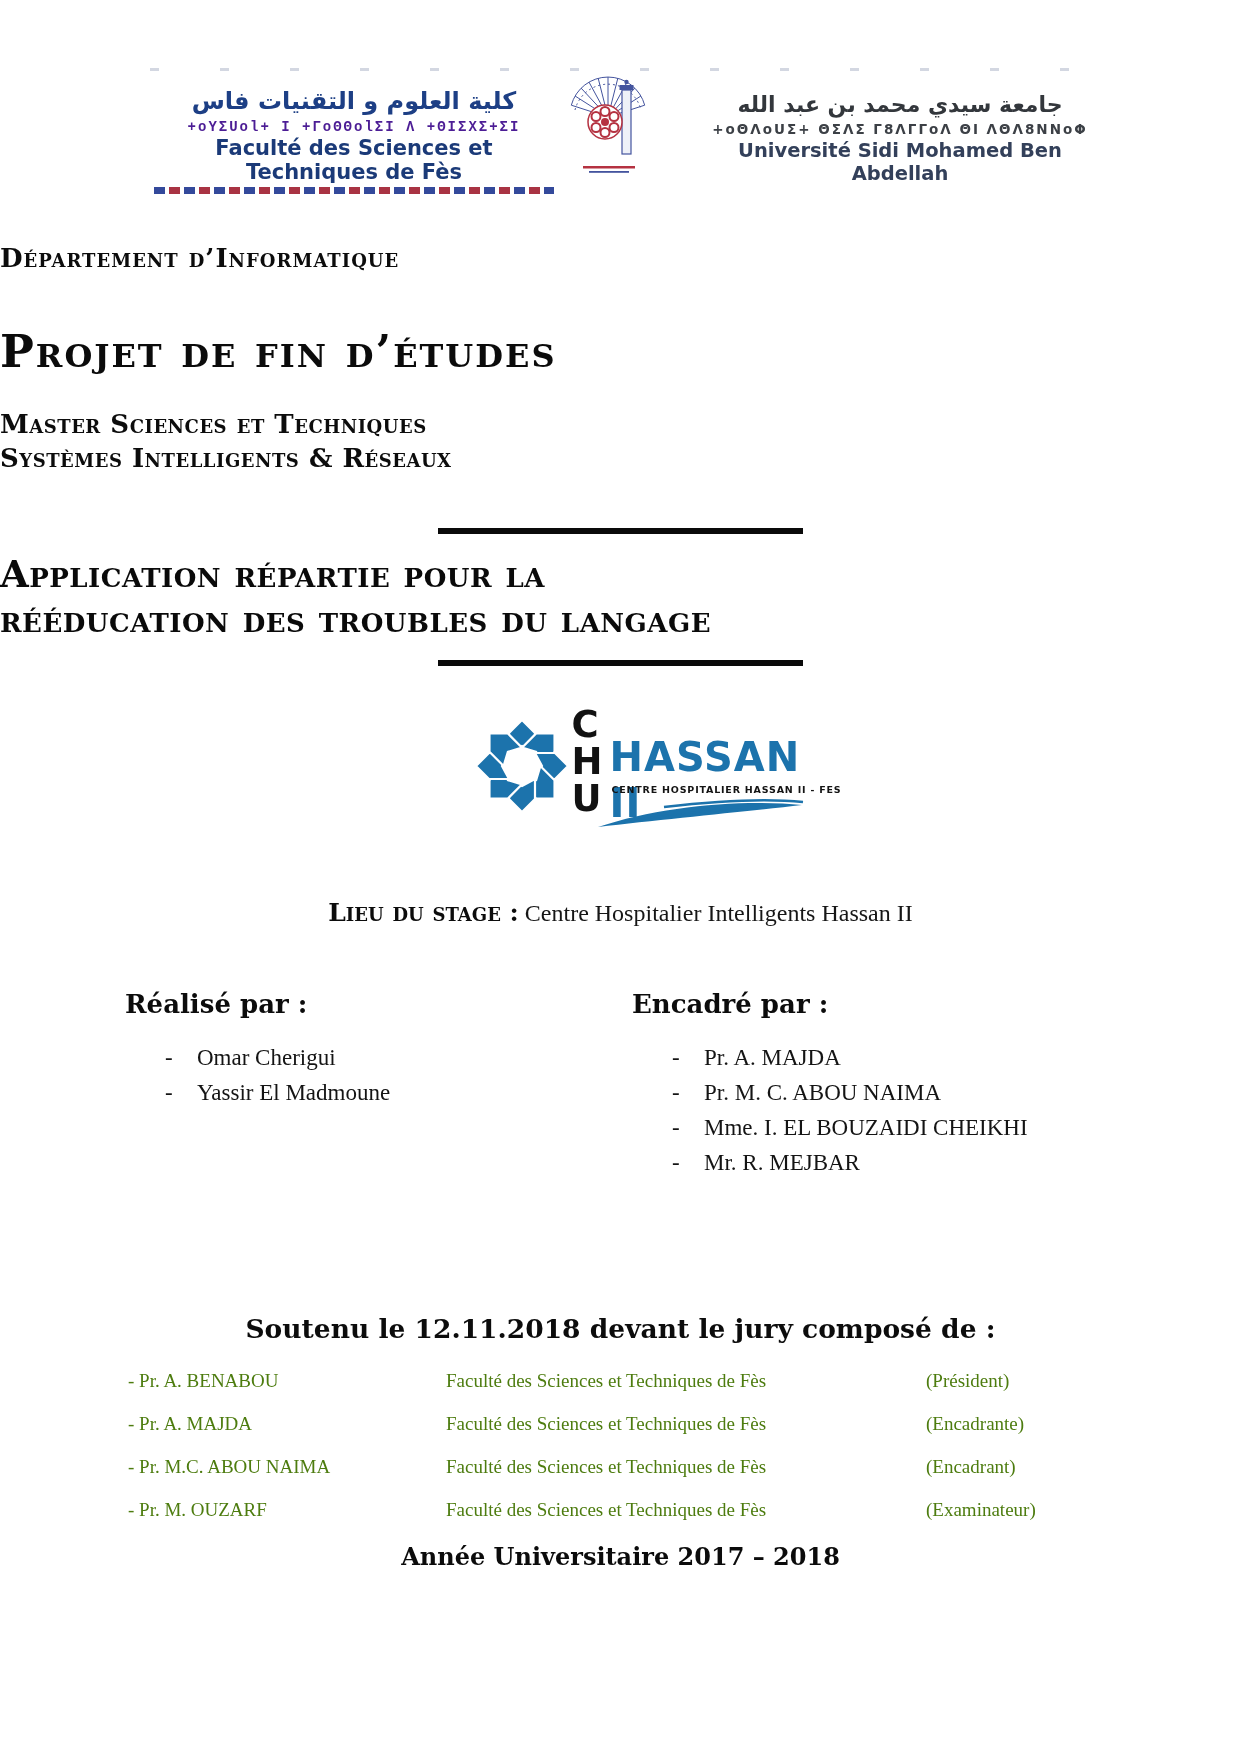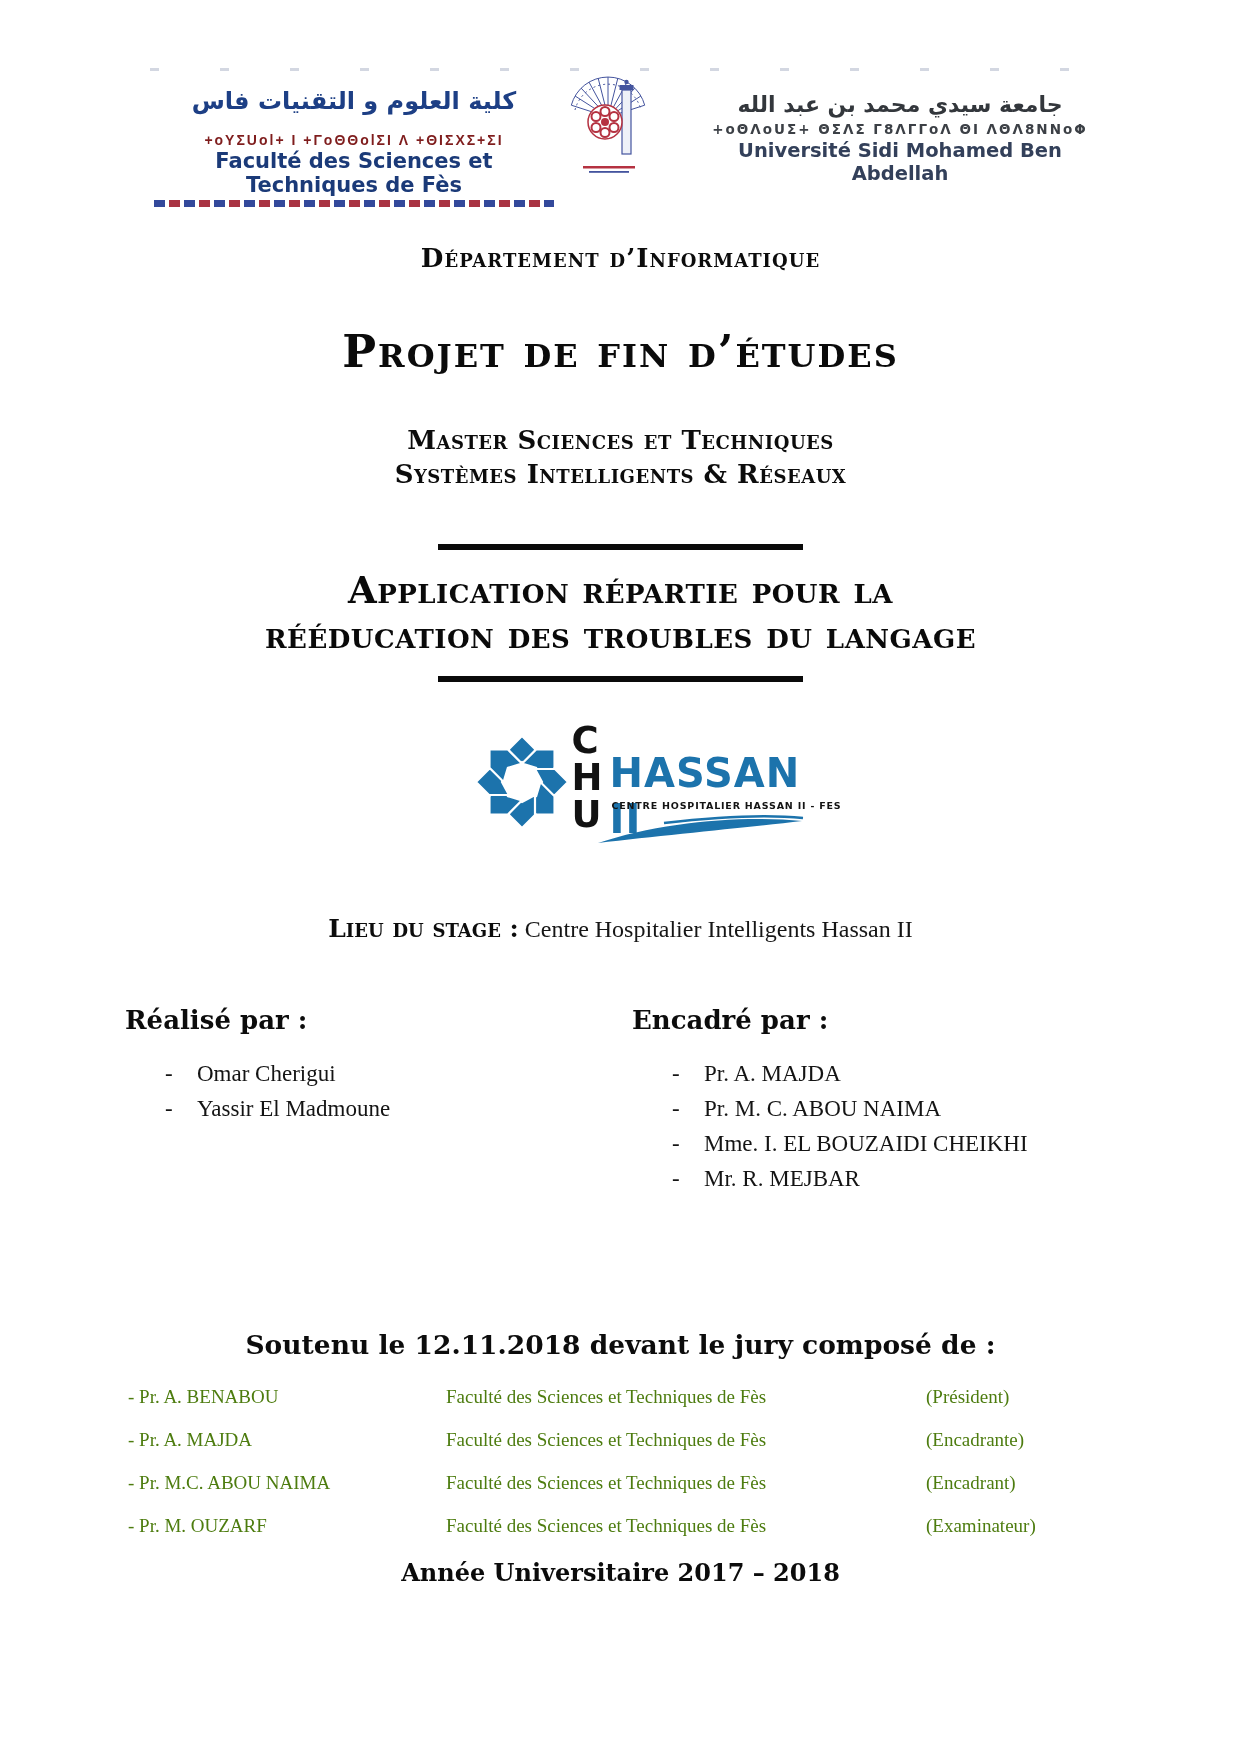--- a/index.html
+++ b/index.html
@@ -6,36 +6,36 @@
   body{width:1241px;height:1754px;font-family:"Liberation Serif",serif;color:#101010;overflow:hidden;}
   .page{position:relative;width:1241px;height:1754px;background:#fff;}
 
   
   .header{position:relative;height:195px;}
   .hdr-topdash{position:absolute;left:150px;top:68px;width:930px;height:3px;
     background:repeating-linear-gradient(90deg,#c8cdda 0 9px,transparent 9px 70px);opacity:.8;}
   .hdr-left{position:absolute;left:150px;top:88px;width:408px;text-align:center;}
   .hdr-right{position:absolute;left:700px;top:92px;width:400px;text-align:center;}
   .hdr-arabic-l{font-family:"DejaVu Sans",sans-serif;font-weight:bold;font-size:24px;color:#1d3f85;line-height:1.15;}
-  .hdr-tif-l{font-family:Liberation Sans, sans-serif;font-weight:bold;font-size:14px;color:#7f1d1d;letter-spacing:2px;margin-top:16px;}
+  .hdr-tif-l{font-family:Liberation Mono, monospace;font-weight:bold;font-size:14px;color:#4c1d95;letter-spacing:2px;margin-top:3px;}
   .hdr-fr-l{font-family:"DejaVu Sans",sans-serif;font-weight:bold;font-size:21px;color:#1b3a78;margin-top:1px;}
   .hdr-dash{margin:3px auto 0;width:98%;height:7px;
     background:
       repeating-linear-gradient(90deg,#33499b 0 11px,transparent 11px 15px,#a93343 15px 26px,transparent 26px 30px);}
   .hdr-arabic-r{font-family:"DejaVu Sans",sans-serif;font-weight:bold;font-size:22px;color:#33373c;line-height:1.15;}
   .hdr-tif-r{font-family:"DejaVu Sans",sans-serif;font-weight:bold;font-size:13.5px;color:#3c4046;letter-spacing:2px;margin-top:4px;}
   .hdr-fr-r{font-family:"DejaVu Sans",sans-serif;font-weight:bold;font-size:19.5px;color:#33405a;margin-top:2px;}
   .seal{position:absolute;left:563px;top:54px;width:98px;height:126px;}
 
   
-  .center{text-align:center;}
+  .center{text-align:left;}
   .sc{font-variant:small-caps;}
   .department{margin-top:48px;font-family:"DejaVu Serif",serif;font-weight:bold;font-size:26px;letter-spacing:1px;color:#0c0c0c;}
   .doctype{margin-top:52px;font-family:"DejaVu Serif",serif;font-weight:bold;font-size:45px;letter-spacing:2px;color:#0b0b0b;}
-  .master{margin-top:46px;font-family:"DejaVu Serif",serif;font-weight:bold;font-size:26px;line-height:1.3;letter-spacing:.5px;color:#0c0c0c;}
+  .master{margin-top:30px;font-family:"DejaVu Serif",serif;font-weight:bold;font-size:26px;line-height:1.3;letter-spacing:.5px;color:#0c0c0c;}
   .divider{width:365px;height:6px;background:#0a0a0a;margin:0 auto;}
   .div1{margin-top:52px;}
   .div2{margin-top:18px;}
   .main-title{margin-top:18px;font-family:"DejaVu Serif",serif;font-weight:bold;font-size:37px;line-height:1.22;letter-spacing:.5px;color:#0a0a0a;}
 
   
   .chu{position:relative;width:330px;height:150px;margin:42px auto 0;transform:translateX(18px);}
   .chu-rosette{position:absolute;left:0;top:6px;}
   .chu-letters{position:absolute;left:98px;top:-2px;font-family:"DejaVu Sans",sans-serif;font-weight:800;font-size:37px;line-height:37px;color:#121212;}
   .chu-name{position:absolute;left:136px;top:26px;font-family:"DejaVu Sans",sans-serif;font-weight:700;font-size:40px;color:#1c73ac;letter-spacing:1px;}

